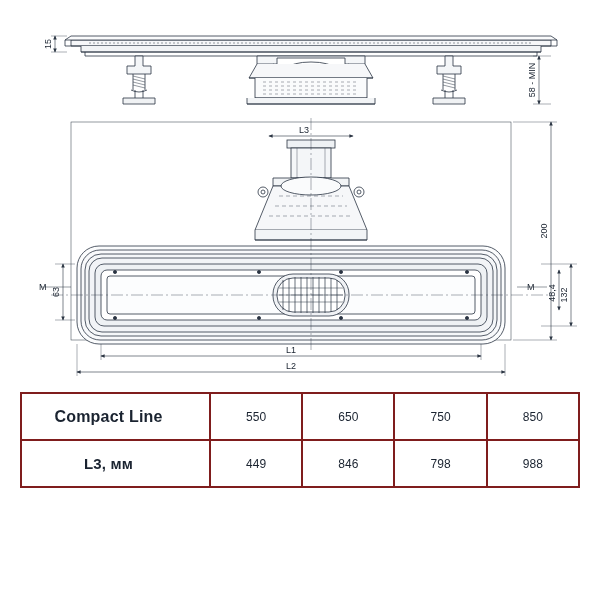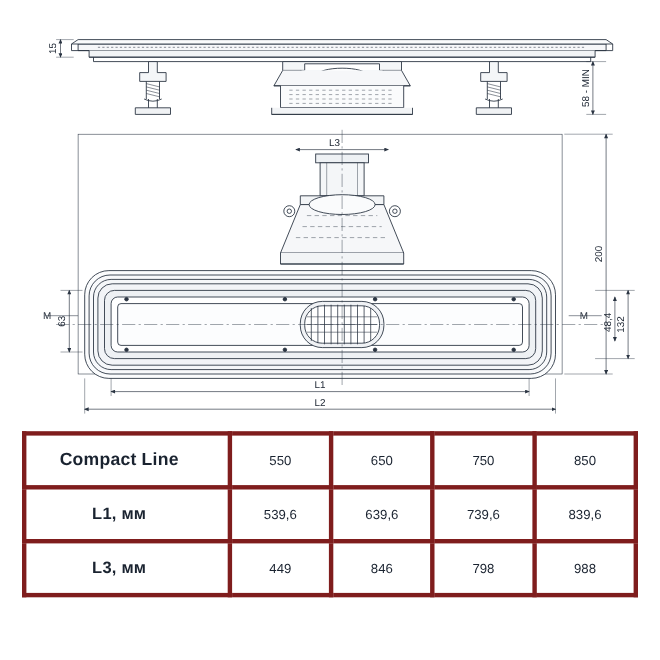--- a/index.html
+++ b/index.html
@@ -36,21 +36,21 @@
   
   .spec-table {
     position: absolute;
     left: 20px;
     top: 392px;
     width: 560px;
     border-collapse: collapse;
     font-size: 15px;
   }
   .spec-table td {
-    border: 4px solid #7f1d1d;
+    border: 2px solid #7f1d1d;
     height: 45px;
     text-align: center;
     vertical-align: middle;
     padding: 0;
     color: #1a2330;
   }
   .spec-table tr td:first-child {
     width: 180px;
     font-weight: bold;
     font-size: 15px;
@@ -237,27 +237,20 @@
   <table class="spec-table">
     <tbody>
       <tr>
         <td class="label-left">Compact Line</td>
         <td>550</td>
         <td>650</td>
         <td>750</td>
         <td>850</td>
       </tr>
       <tr>
-        <td class="label-left">L1, мм</td>
-        <td>539,6</td>
-        <td>639,6</td>
-        <td>739,6</td>
-        <td>839,6</td>
-      </tr>
-      <tr>
         <td class="label-left">L3, мм</td>
         <td>449</td>
         <td>846</td>
         <td>798</td>
         <td>988</td>
       </tr>
     </tbody>
   </table>
 
 </div>

